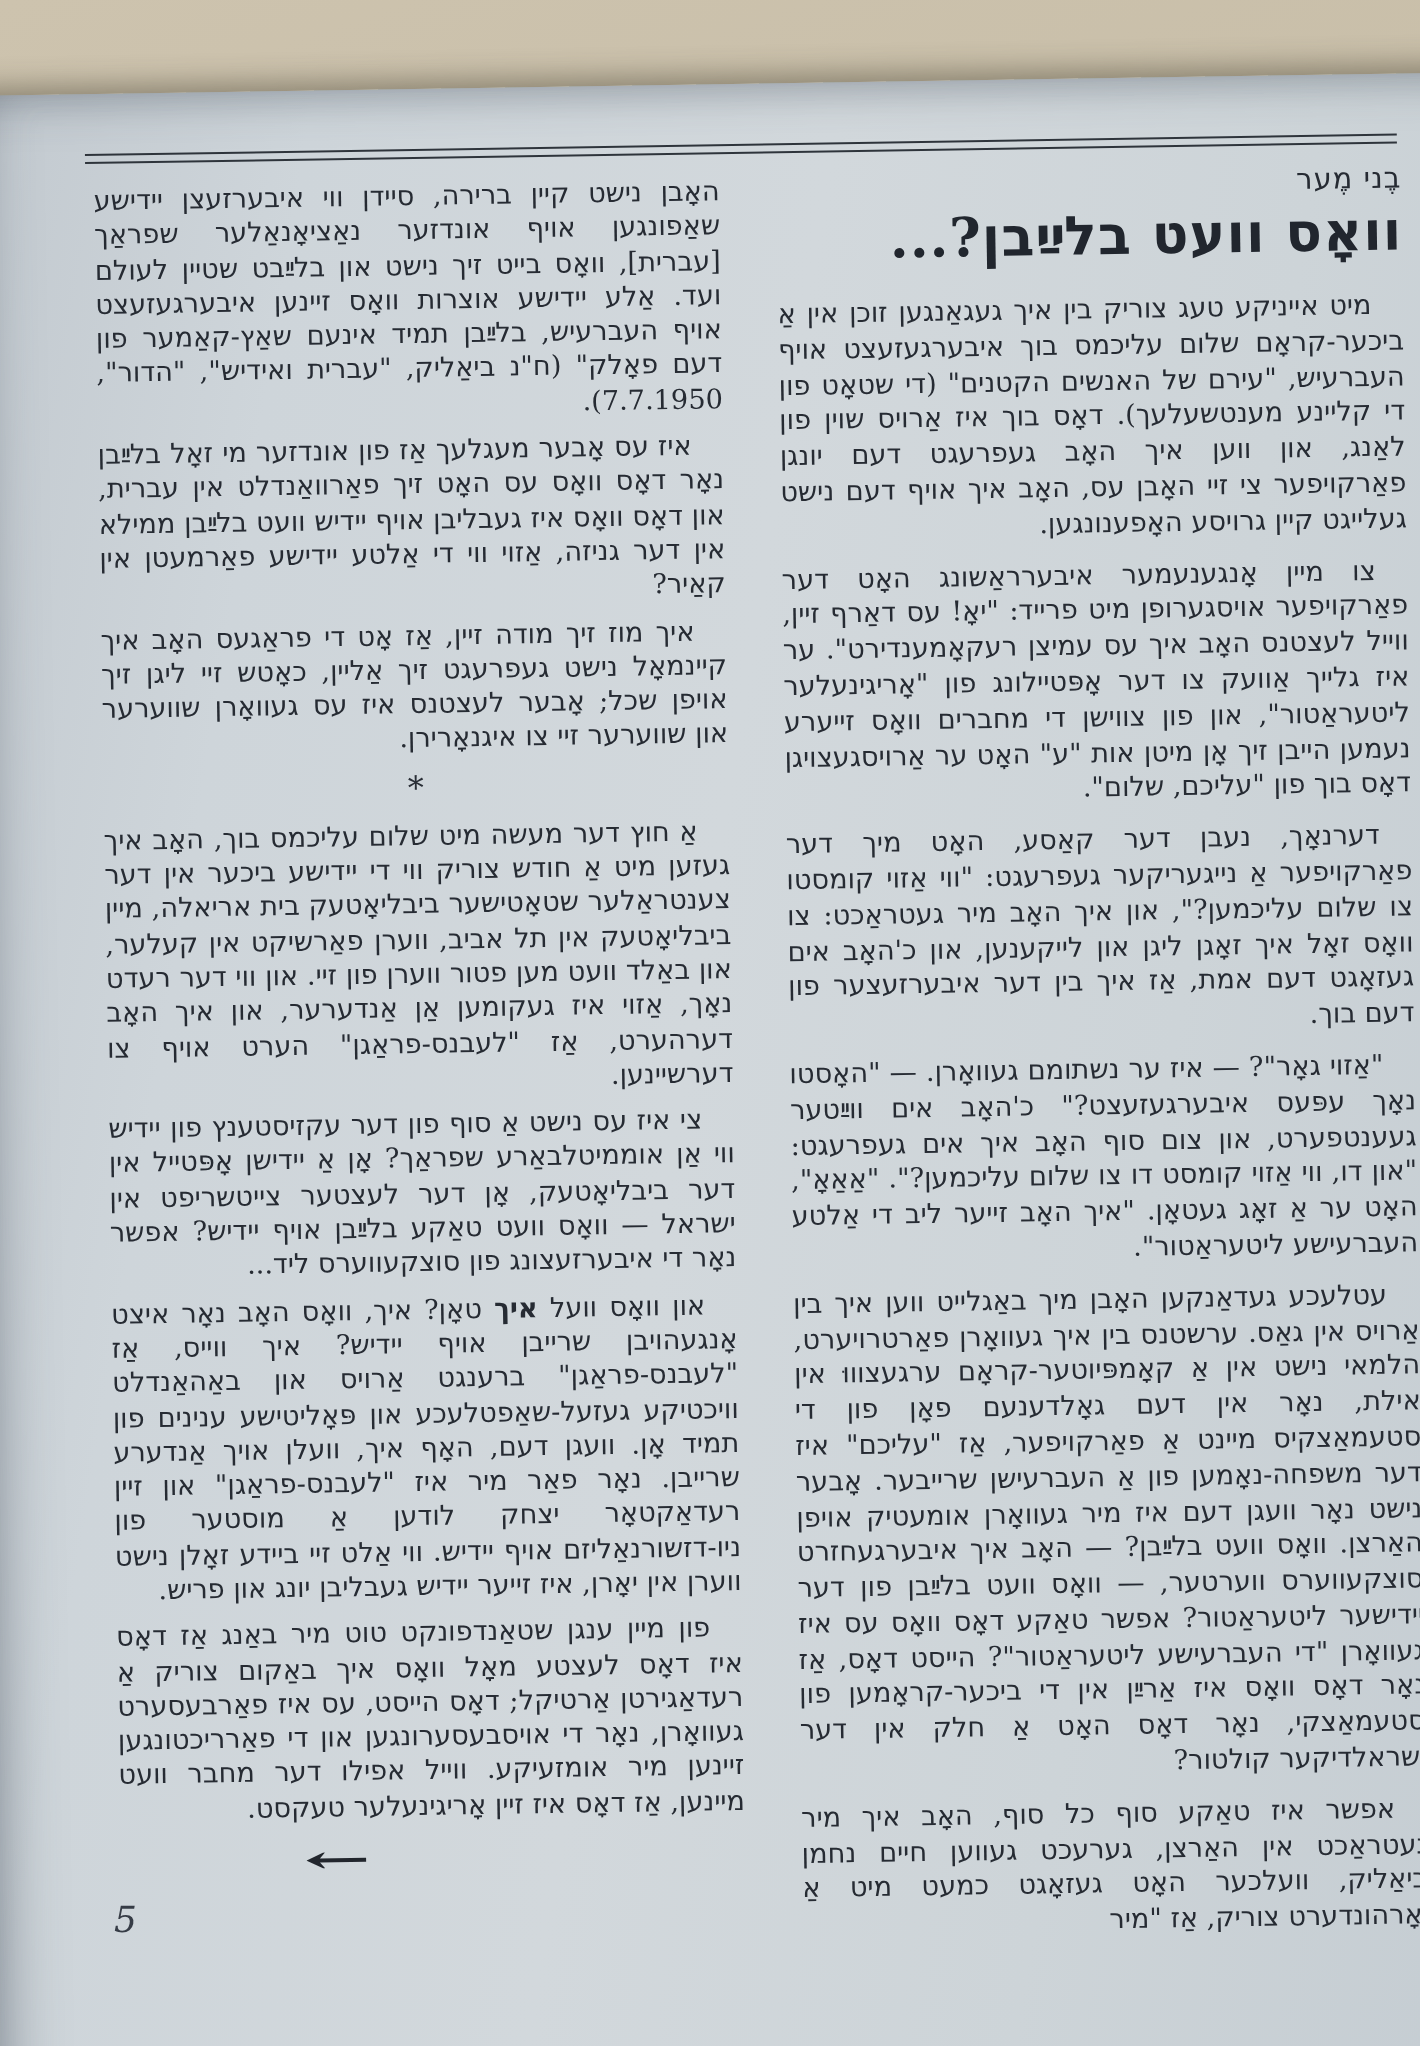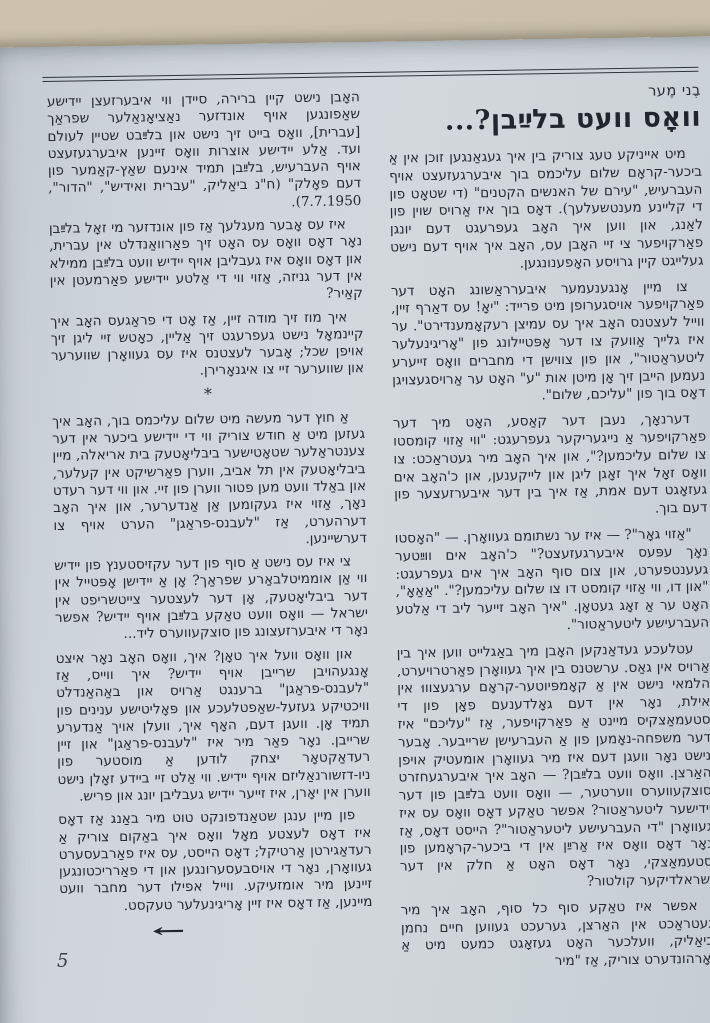--- a/index.html
+++ b/index.html
@@ -36,21 +36,21 @@
   .title{
     font-size:27px;font-weight:bold;margin:3px 0 13px 0;
     letter-spacing:.5px;text-align:right;color:#21262e;
   }
   .para{
     margin:0 0 6px 0;font-size:13.6px;line-height:17.3px;
     text-align:justify;text-align-last:right;
   }
   .col-right .para{line-height:17.8px;margin-bottom:8px;}
   .indent{text-indent:16px;}
-  .para b{font-weight:normal;}
+  .para b{font-weight:bold;}
   .separator{
     text-align:center;font-size:16px;line-height:18px;margin:3px 0 7px 0;color:#2a2f37;
   }
   .cont-arrow{
     direction:ltr;text-align:left;padding-left:92px;margin-top:4px;
     font-size:19px;font-weight:bold;color:#22262d;
   }
   .cont-arrow span{display:inline-block;transform:scaleX(2.1);transform-origin:left center;}
   .page-number{
     position:absolute;left:57px;top:950px;

